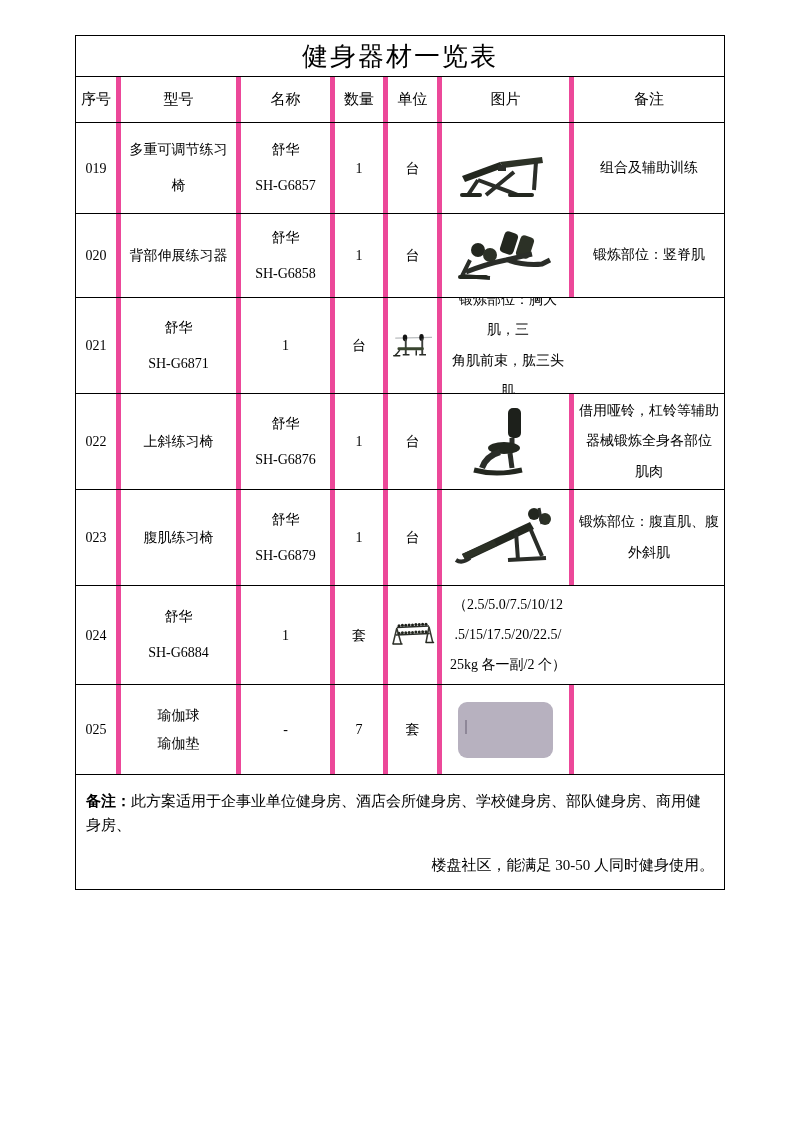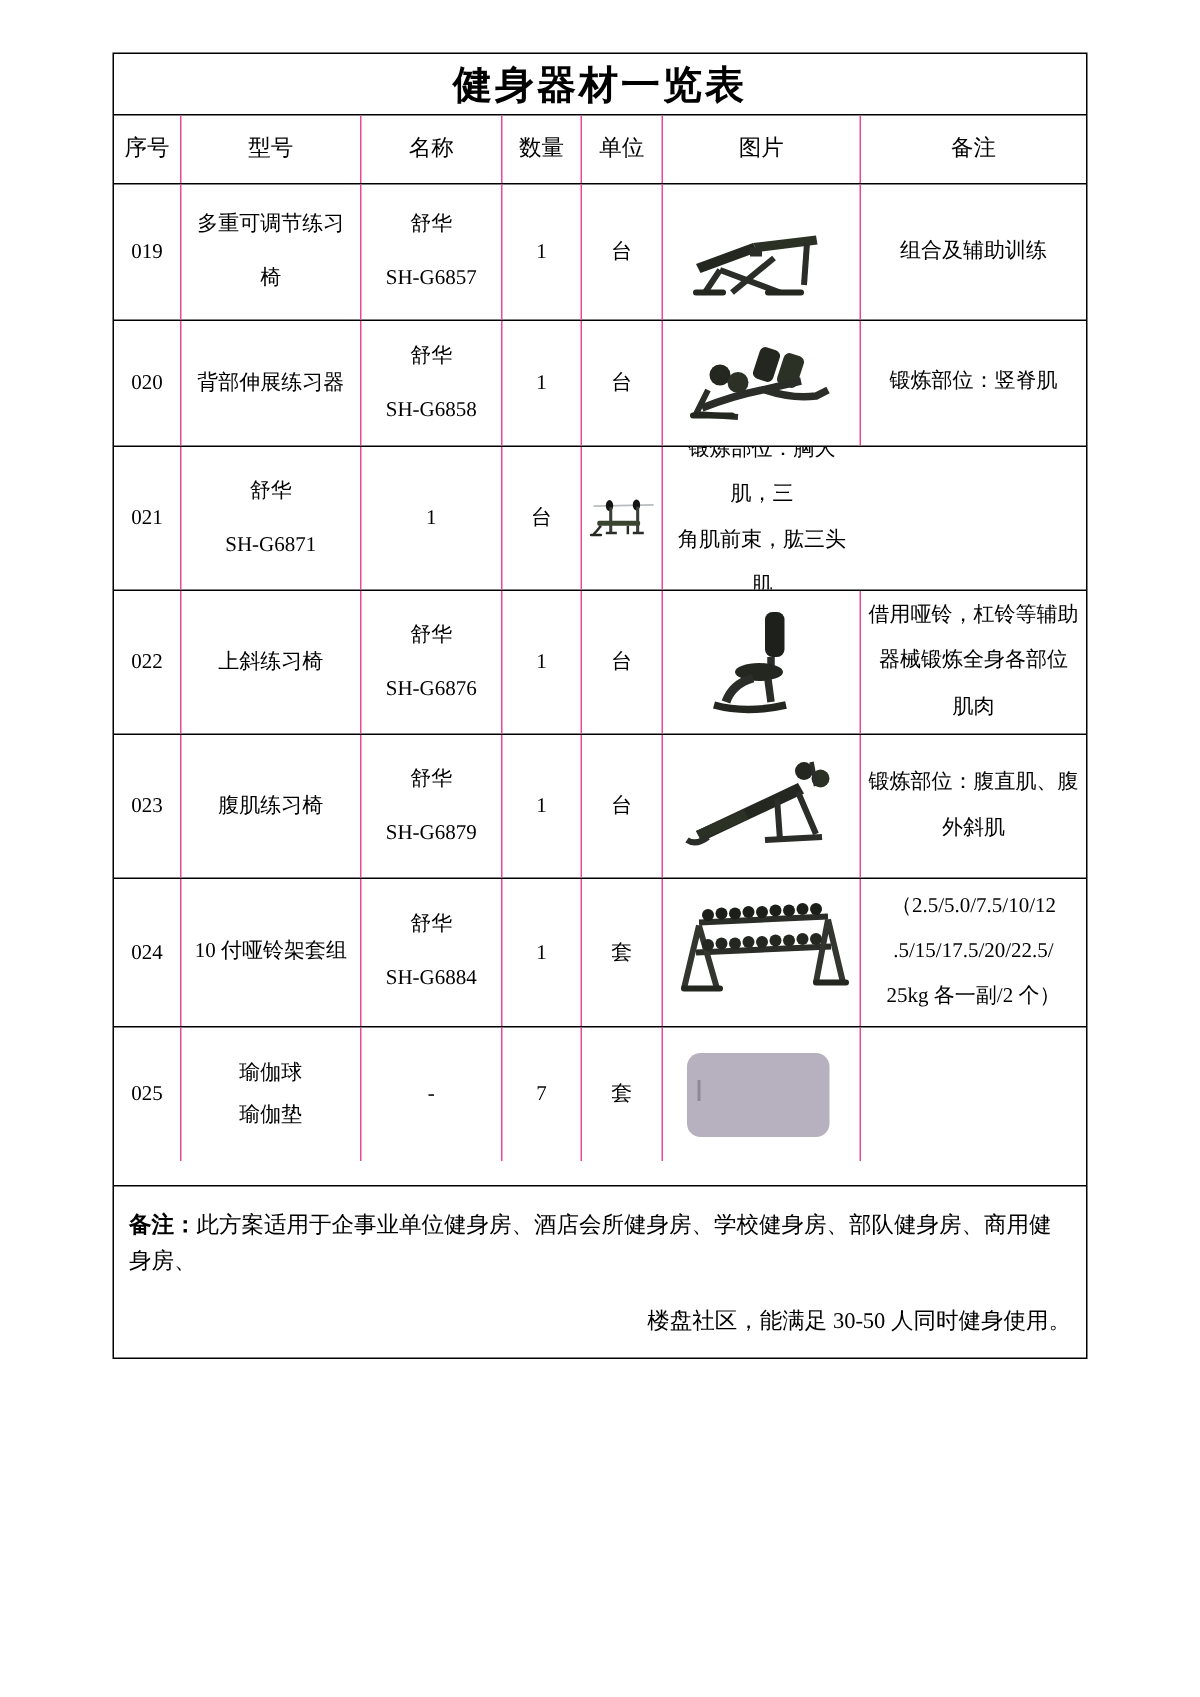--- a/index.html
+++ b/index.html
@@ -10,36 +10,36 @@
     color:#000;
     position:relative;
   }
   .sheet { position:absolute; left:75px; top:35px; width:650px; }
   .tbl { border:1px solid #000; width:650px; box-sizing:border-box; background:#fff; }
   .row-line { display:grid; grid-template-columns:45px 120px 94px 53px 54px 132px 150px; }
   .row-line:not(:first-child){ border-top:1px solid #000; }
   .cell {
     display:flex; align-items:center; justify-content:center;
     text-align:center; font-size:14px; line-height:1.5;
-    border-right:1px solid #ec4899; box-sizing:border-box;
+    border-right:5px solid #ec4899; box-sizing:border-box;
     overflow:hidden; padding:2px 3px;
   }
   .cell:last-child { border-right:none; }
   .title-row { display:block; height:40px; }
   .title-cell {
     height:40px; display:flex; align-items:center; justify-content:center;
-    font-size:26px; font-weight:bold; letter-spacing:2px;
+    font-size:26px; font-weight:normal; letter-spacing:2px;
   }
   .header-row { height:45px; }
   .header-row .cell { font-size:15px; font-weight:500; }
   .multiline { white-space:pre-line; }
   .name-cell, .model-cell { line-height:2.55; }
   .remark-cell { line-height:2.15; padding:2px 5px; }
   .img-cell { padding:2px; }
-  .footnote-row { display:block; padding:14px 10px 10px 10px; font-size:15px;margin-top:16px; }
+  .footnote-row { display:block; padding:14px 10px 10px 10px; font-size:15px; }
   .fn-line1 { text-align:left; line-height:1.6; }
   .fn-line1 b { font-weight:bold; }
   .fn-line2 { text-align:right; margin-top:16px; line-height:1.6; }
   svg { display:block; }
 </style>
 </head>
 <body>
 
 <div class="sheet">
   <div class="tbl">
@@ -164,21 +164,20 @@
           <path d="M62 62 L100 60" stroke="#2a2d28" stroke-width="4"></path>
           <path d="M24 60 Q16 66 10 62" stroke="#2a2d28" stroke-width="4" fill="none"></path>
         </svg>
       </div>
       <div class="cell multiline remark-cell">锻炼部位：腹直肌、腹
 外斜肌</div>
     </div>
 
     <div class="row-line" style="height:98px;">
       <div class="cell">024</div>
-      <div class="cell multiline name-cell">10 付哑铃架套组</div>
       <div class="cell multiline model-cell">舒华
 SH-G6884</div>
       <div class="cell">1</div>
       <div class="cell">套</div>
       <div class="cell img-cell">
         <svg width="120" height="84" viewBox="0 0 120 84">
           <path d="M18 22 L104 18" stroke="#2a2d28" stroke-width="4"></path>
           <path d="M16 42 L106 38" stroke="#2a2d28" stroke-width="4"></path>
           <path d="M18 24 L8 66 M18 24 L30 66" stroke="#33362f" stroke-width="4"></path>
           <path d="M104 20 L96 62 M104 20 L114 62" stroke="#33362f" stroke-width="4"></path>

